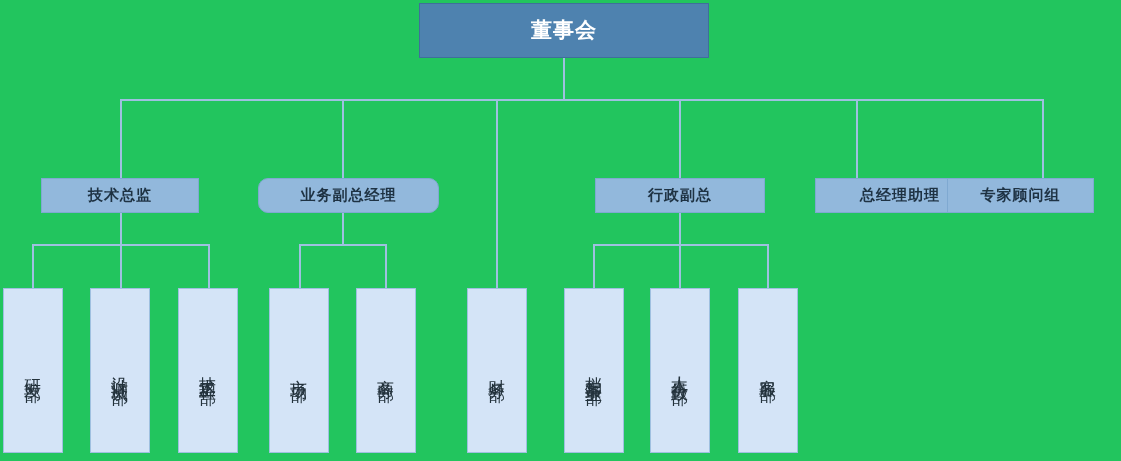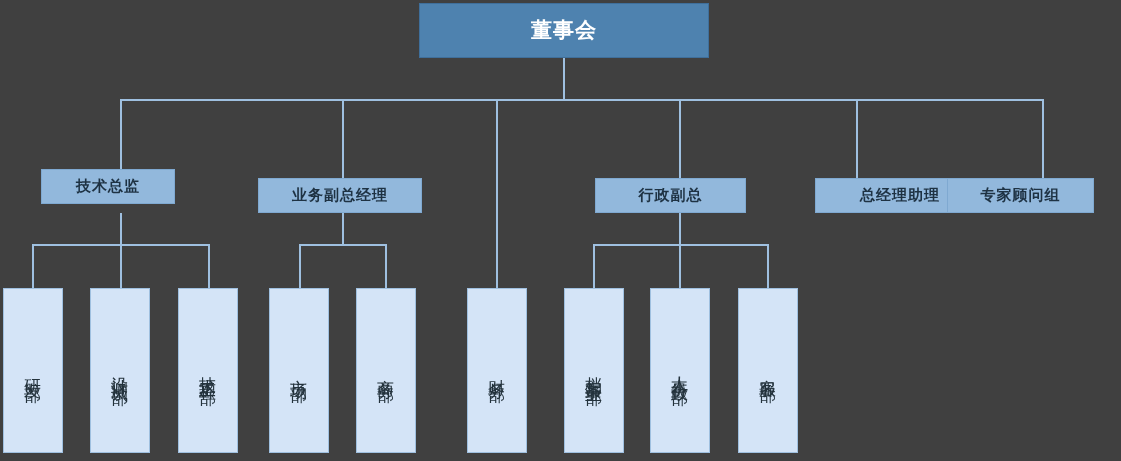--- a/index.html
+++ b/index.html
@@ -4,21 +4,21 @@
 <style>
   html, body {
     margin: 0;
     padding: 0;
     background: #000000;
   }
   #chart-root {
     position: relative;
     width: 1121px;
     height: 461px;
-    background: #404040;
+    background: #22c55e;
     font-family: "DejaVu Sans", "Liberation Sans", sans-serif;
     overflow: hidden;
   }
 
   
   .node {
     position: absolute;
     box-sizing: border-box;
     display: flex;
     align-items: center;
@@ -84,29 +84,29 @@
   <div class="conn h" style="left:120px; top:99px; width:924px;"></div>
 
   <div class="conn v" style="left:120px; top:99px; height:80px;"></div>
   <div class="conn v" style="left:342px; top:99px; height:80px;"></div>
   <div class="conn v" style="left:679px; top:99px; height:80px;"></div>
   <div class="conn v" style="left:856px; top:99px; height:80px;"></div>
   <div class="conn v" style="left:1042px; top:99px; height:80px;"></div>
 
   <div class="conn v" style="left:496px; top:99px; height:190px;"></div>
 
-  <div class="node level-two" style="left:41px; top:169px; width:134px; height:35px;">
+  <div class="node level-two" style="left:41px; top:178px; width:158px; height:35px;">
     <span>技术总监</span>
   </div>
 
-  <div class="node level-two" style="left:258px; top:178px; width:164px; height:35px;">
+  <div class="node level-two" style="left:258px; top:178px; width:181px; height:35px;border-radius:10px;">
     <span>业务副总经理</span>
   </div>
 
-  <div class="node level-two" style="left:595px; top:178px; width:151px; height:35px;font-family:Liberation Serif, serif;">
+  <div class="node level-two" style="left:595px; top:178px; width:170px; height:35px;font-family:Liberation Serif, serif;">
     <span>行政副总</span>
   </div>
 
   <div class="node level-two" style="left:771px; top:178px; width:170px; height:35px;margin-left:44px;">
     <span>总经理助理</span>
   </div>
 
   <div class="node level-two" style="left:947px; top:178px; width:147px; height:35px;">
     <span>专家顾问组</span>
   </div>

